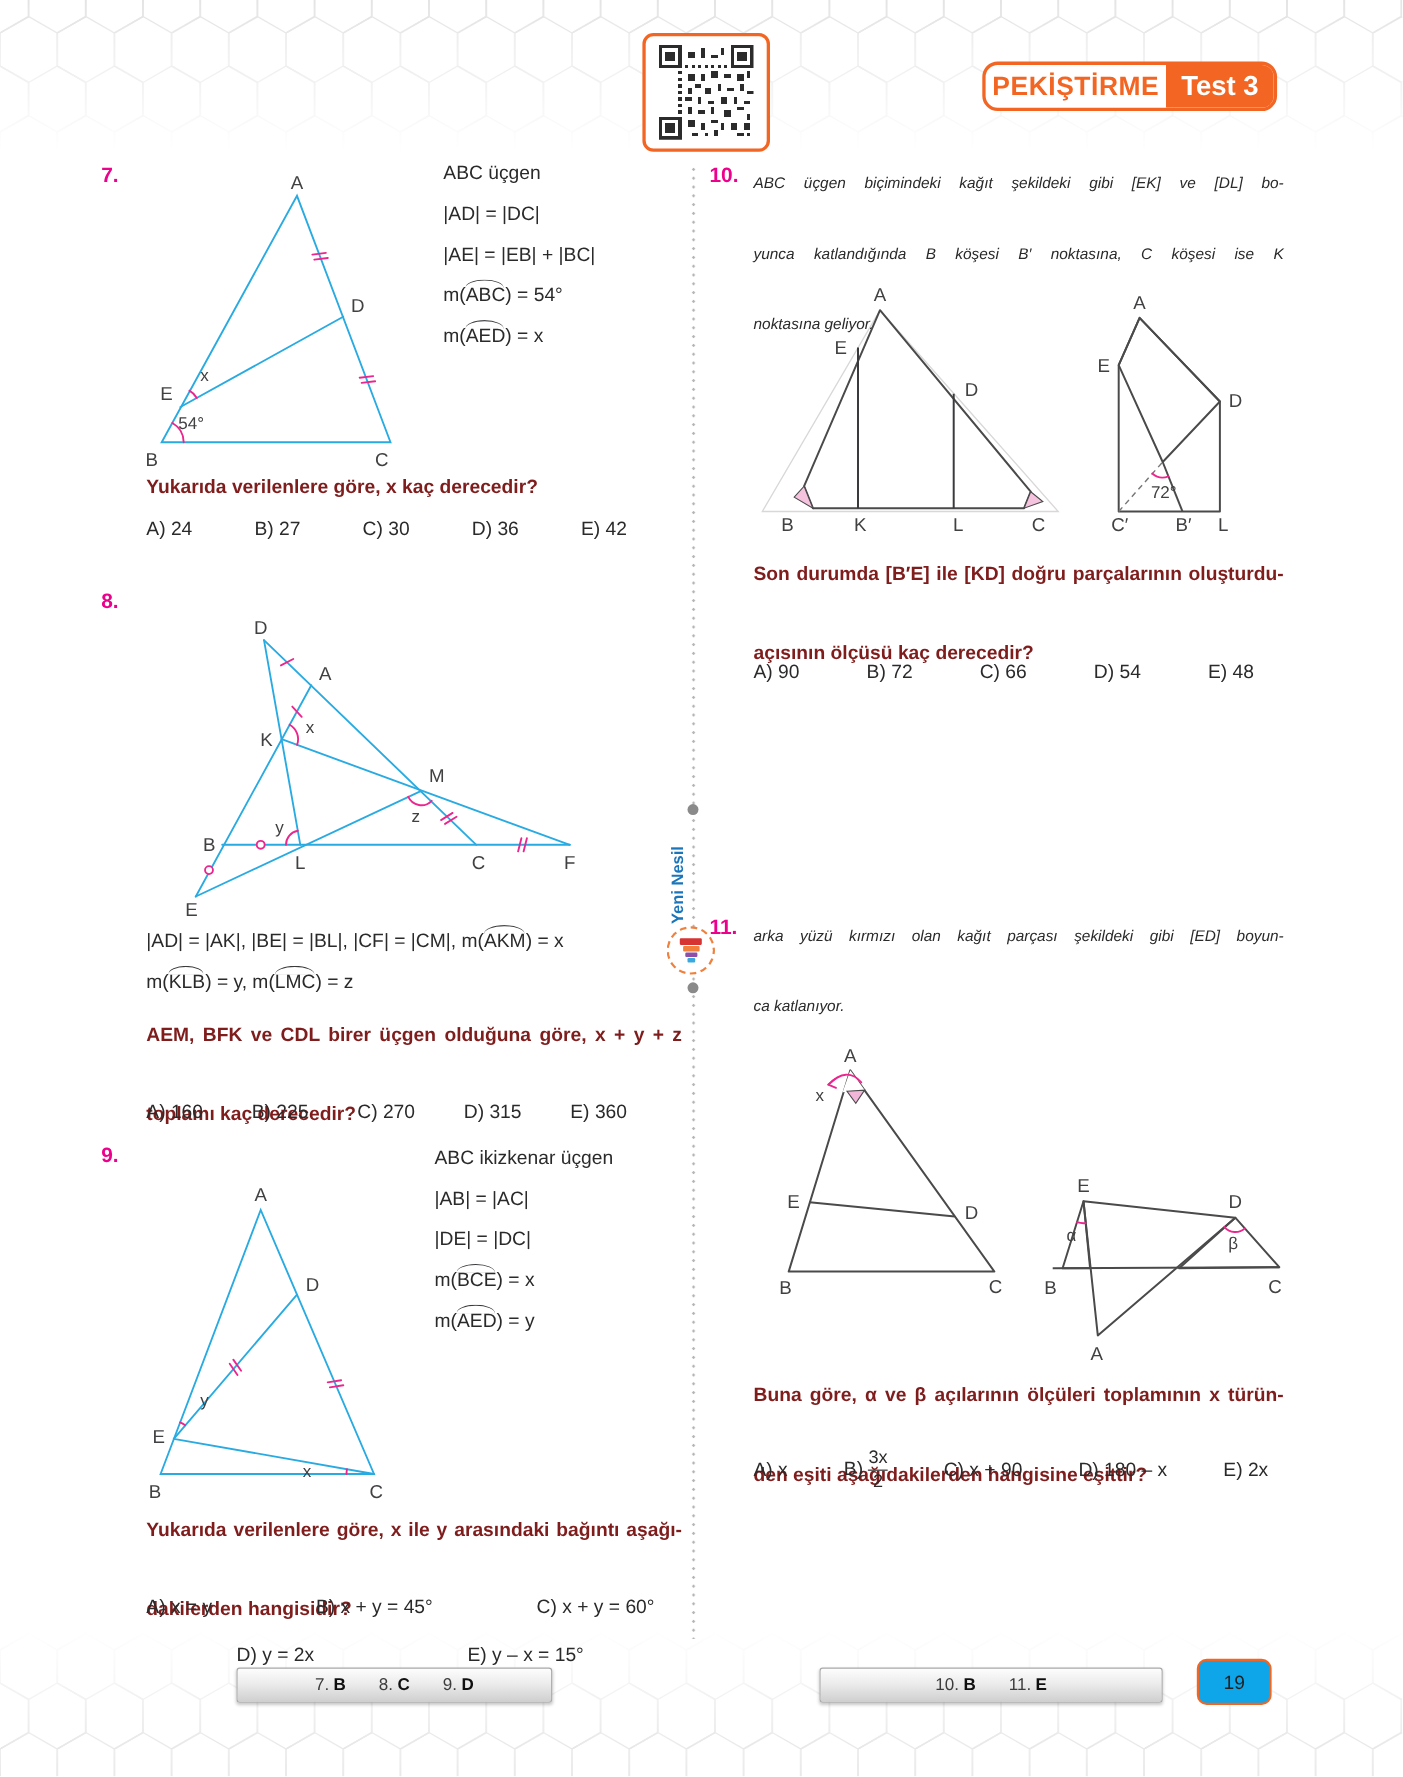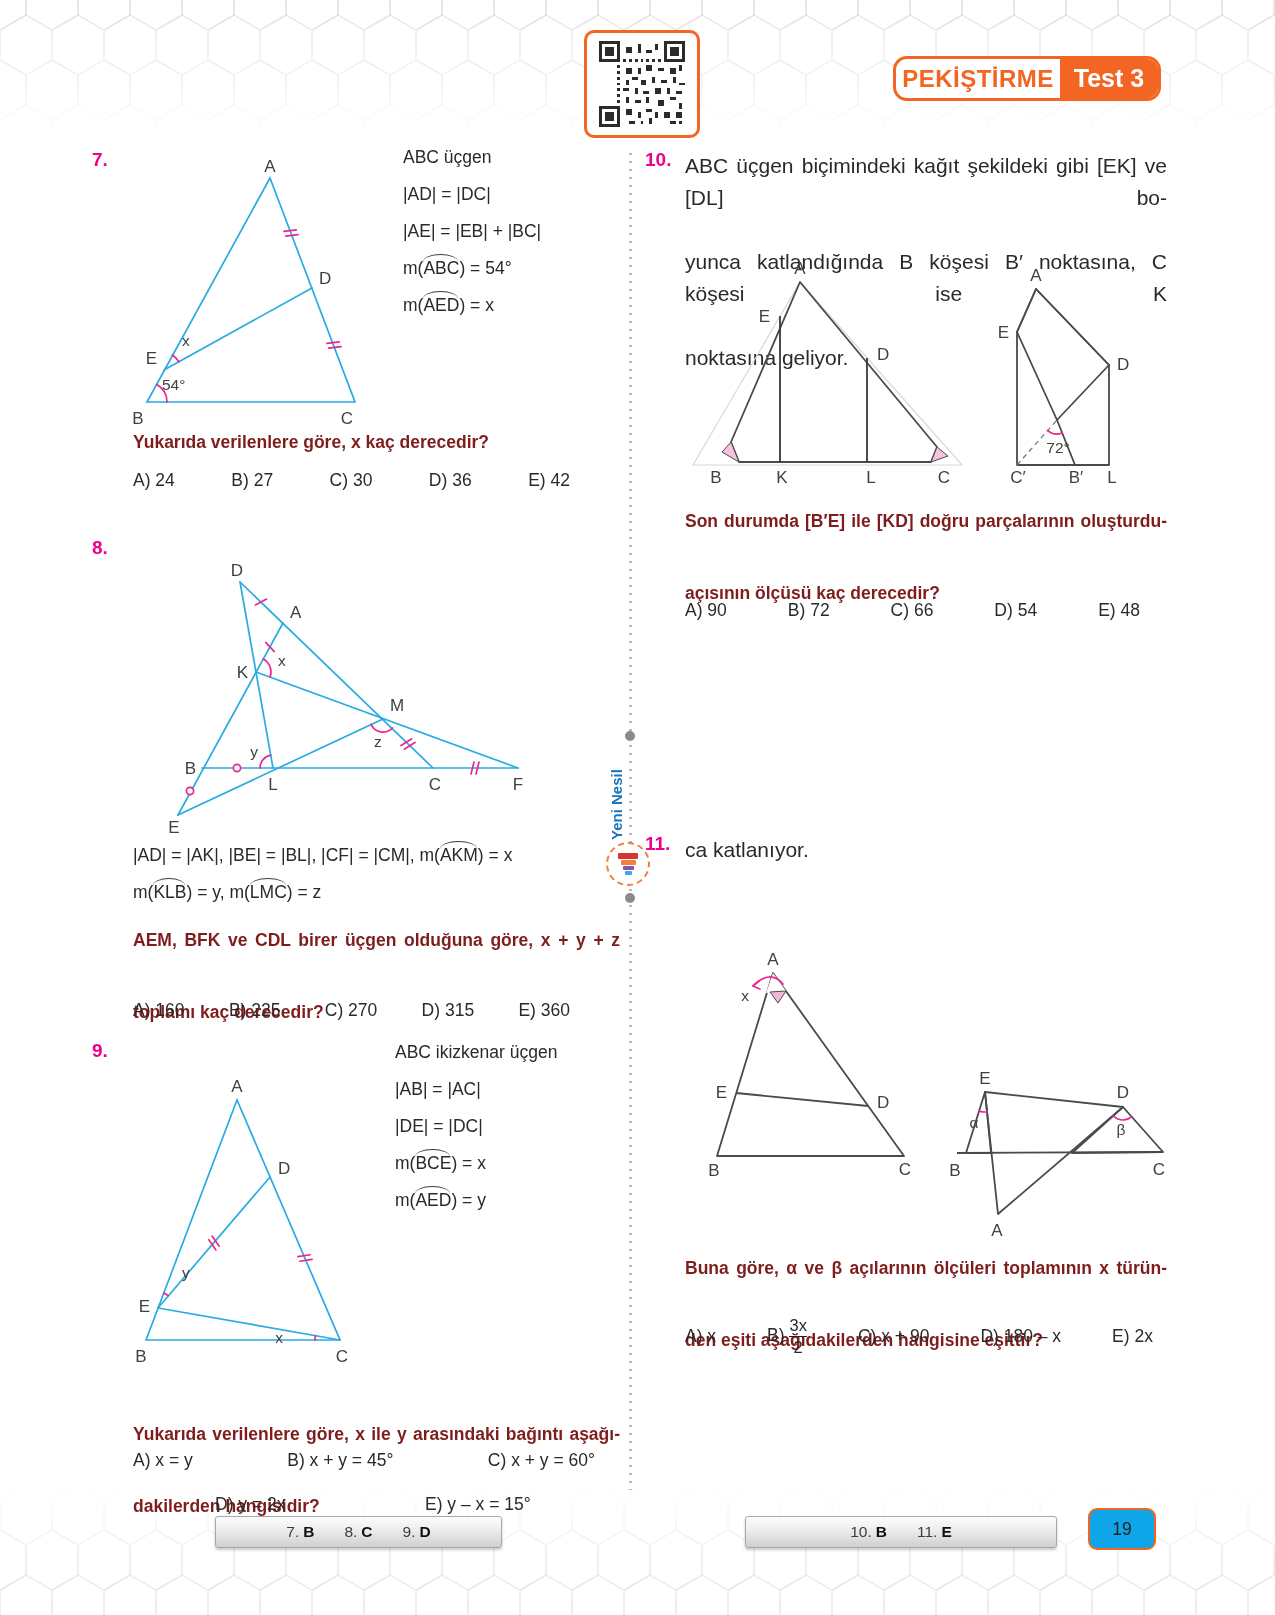--- a/index.html
+++ b/index.html
@@ -27,21 +27,21 @@
               writing-mode:vertical-rl;transform:rotate(180deg);color:#1B75BB;
               font-weight:bold;font-size:15px;white-space:nowrap;}
   .logo-circle{position:absolute;left:606px;top:842px;width:40px;height:40px;border:2px dashed #F0803C;
                border-radius:50%;display:flex;flex-direction:column;align-items:center;justify-content:center;gap:1px;background:#fff;}
   .logo-circle i{display:block;border-radius:1px;}
   
   .qnum{position:absolute;color:#EC008C;font-weight:bold;font-size:19px;}
   .given{position:absolute;font-size:17.5px;}
   .given div{margin-bottom:16px;}
   .boldq{position:absolute;font-weight:bold;font-size:17.5px;line-height:36px;color:#7f1d1d;}
-  .para{position:absolute;font-size:21px;line-height:32px;}
+  .para{position:absolute;font-size:14px;line-height:32px;font-style:italic;}
   .jline{text-align:justify;}
   .jline::after{content:"";display:inline-block;width:100%;height:0;}
   .opts{position:absolute;display:flex;justify-content:space-between;font-size:17.5px;}
   .optabs{position:absolute;font-size:17.5px;}
   .overarc{position:relative;display:inline-block;}
   .overarc::before{content:"";position:absolute;left:0;right:1px;top:-4px;height:7px;
     border-top:1.7px solid #3a3a3c;border-radius:50% 50% 0 0 / 100% 100% 0 0;}
   .frac{display:inline-flex;flex-direction:column;align-items:center;line-height:1.15;
         vertical-align:middle;font-size:16.5px;}
   .frac .bar{align-self:stretch;border-top:1.6px solid #222;margin:1px 0;}
@@ -255,21 +255,21 @@
 </svg>
 
 <div class="given" style="left:395px;top:1042px;">
   <div>ABC ikizkenar üçgen</div>
   <div>|AB| = |AC|</div>
   <div>|DE| = |DC|</div>
   <div><span>m(</span><span class="overarc">BCE</span><span>) = x</span></div>
   <div><span>m(</span><span class="overarc">AED</span><span>) = y</span></div>
 </div>
 
-<div class="boldq" style="left:133px;top:1372px;width:487px;margin-top:44px;">
+<div class="boldq" style="left:133px;top:1372px;width:487px;">
   <div class="jline">Yukarıda verilenlere göre, x ile y arasındaki bağıntı aşağı-</div>
   <div>dakilerden hangisidir?</div>
 </div>
 <div class="opts" style="left:133px;top:1450px;width:462px;">
   <span>A) x = y</span>
   <span>B) x + y = 45°</span>
   <span>C) x + y = 60°</span>
 </div>
 <span class="optabs" style="left:215px;top:1494px;">D) y = 2x</span>
 <span class="optabs" style="left:425px;top:1494px;">E) y – x = 15°</span>
@@ -325,20 +325,21 @@
   <span>A) 90</span>
   <span>B) 72</span>
   <span>C) 66</span>
   <span>D) 54</span>
   <span>E) 48</span>
 </div>
 
 <div class="qnum" style="left:645px;top:833px;">11.</div>
 
 <div class="para" style="left:685px;top:834px;width:482px;">
+  <div class="jline">arka yüzü kırmızı olan kağıt parçası şekildeki gibi [ED] boyun-</div>
   <div>ca katlanıyor.</div>
 </div>
 
 <svg class="abs" style="left:655px;top:928px;" width="545" height="318" viewBox="655 928 545 318">
   <defs>
     <pattern id="grid11" width="11" height="11" patternUnits="userSpaceOnUse">
       <rect width="11" height="11" fill="#CEEBF8"></rect>
       <path d="M11 0 H0 V11" fill="none" stroke="#A8DCF3" stroke-width="1"></path>
     </pattern>
   </defs>

